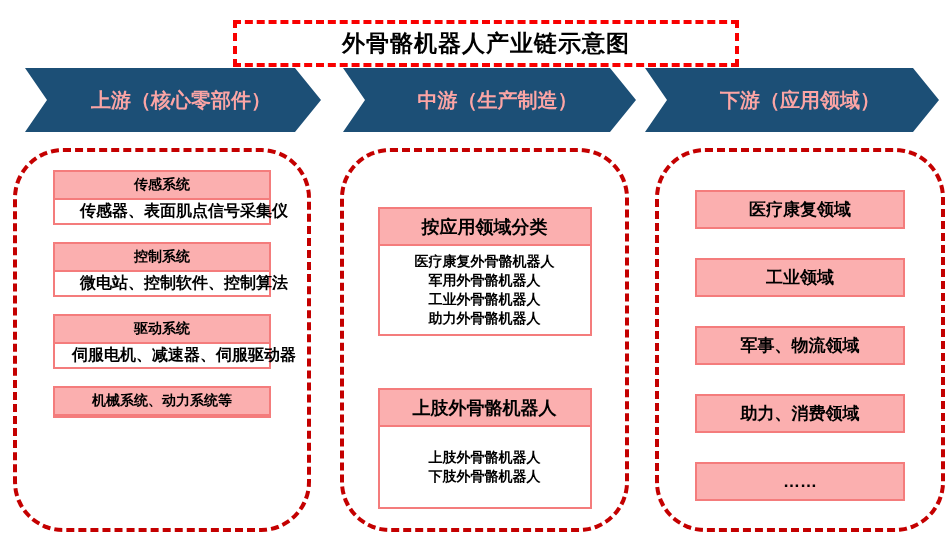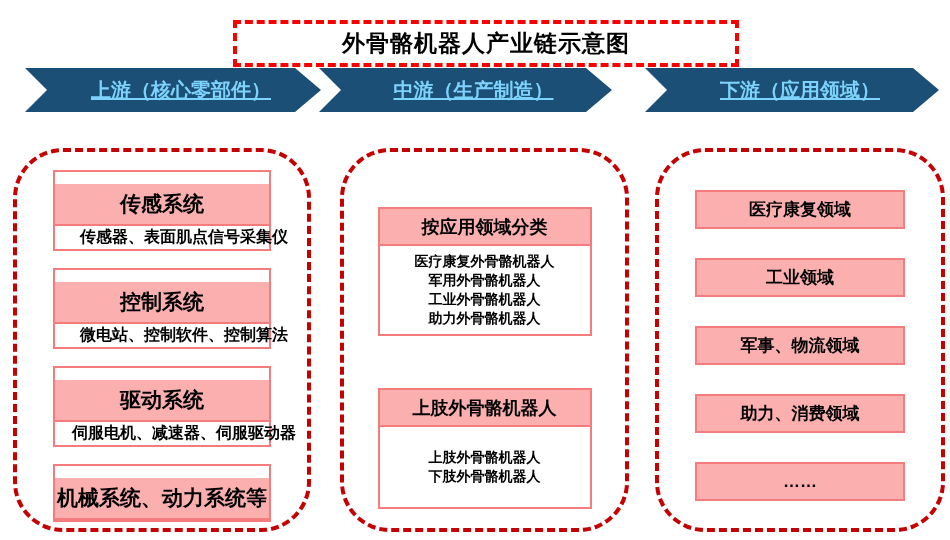--- a/index.html
+++ b/index.html
@@ -21,48 +21,47 @@
   
   .title-box{
     position:absolute;left:233px;top:20px;width:506px;height:47px;
     border:4px dashed var(--title_dash_red);
     display:flex;align-items:center;justify-content:center;
     font-size:23px;font-weight:bold;letter-spacing:1px;
   }
 
   
   .stage-arrow{
-    position:absolute;top:68px;height:44px;
-    background:var(--arrow_blue);color:#7dd3fc;
+    position:absolute;top:68px;height:64px;
+    background:var(--arrow_blue);color:#fca5a5;
     font-size:20px;font-weight:bold;
     display:flex;align-items:center;justify-content:center;
     padding-left:16px;
     clip-path:polygon(0 0, calc(100% - 26px) 0, 100% 50%, calc(100% - 26px) 100%, 0 100%, 22px 50%);
-    text-decoration:underline;
   }
   .arrow-1{left:25px;width:296px;}
-  .arrow-2{left:319px;width:293px;}
+  .arrow-2{left:343px;width:293px;}
   .arrow-3{left:645px;width:294px;}
 
   
   .col{
     position:absolute;top:148px;height:384px;
     border:4px dashed var(--dash_red);border-radius:50px;
     display:flex;flex-direction:column;align-items:center;
   }
   .col-up{left:13px;width:298px;padding-top:18px;gap:17px;}
   .col-mid{left:340px;width:289px;}
   .col-down{left:655px;width:290px;padding-top:38px;gap:29px;}
 
   
   .sys-box{width:218px;border:2px solid var(--pink_border);background:#ffffff;}
   .sys-head{
-    background:var(--pink_fill);height:42px;border-bottom:2px solid var(--pink_border);
+    background:var(--pink_fill);height:28px;border-bottom:2px solid var(--pink_border);
     display:flex;align-items:center;justify-content:center;
-    font-size:21px;font-weight:bold;margin-top:12px;
+    font-size:14px;font-weight:bold;
   }
   .sys-body{
     height:23px;display:flex;align-items:center;justify-content:center;
     font-size:16px;font-weight:bold;white-space:nowrap;padding-left:44px;
   }
 
   
   .grp-box{width:214px;border:2px solid var(--pink_border);background:#ffffff;}
   .grp-1{margin-top:55px;}
   .grp-2{margin-top:52px;}

